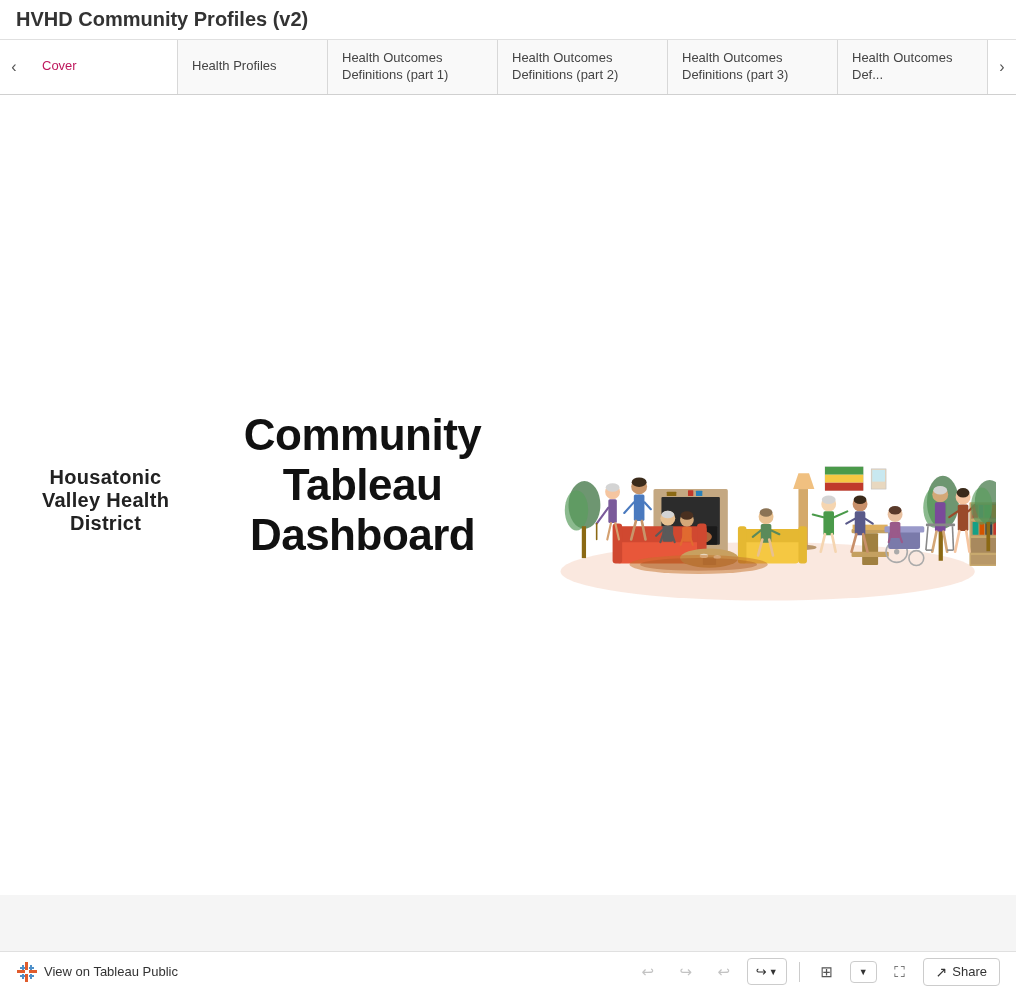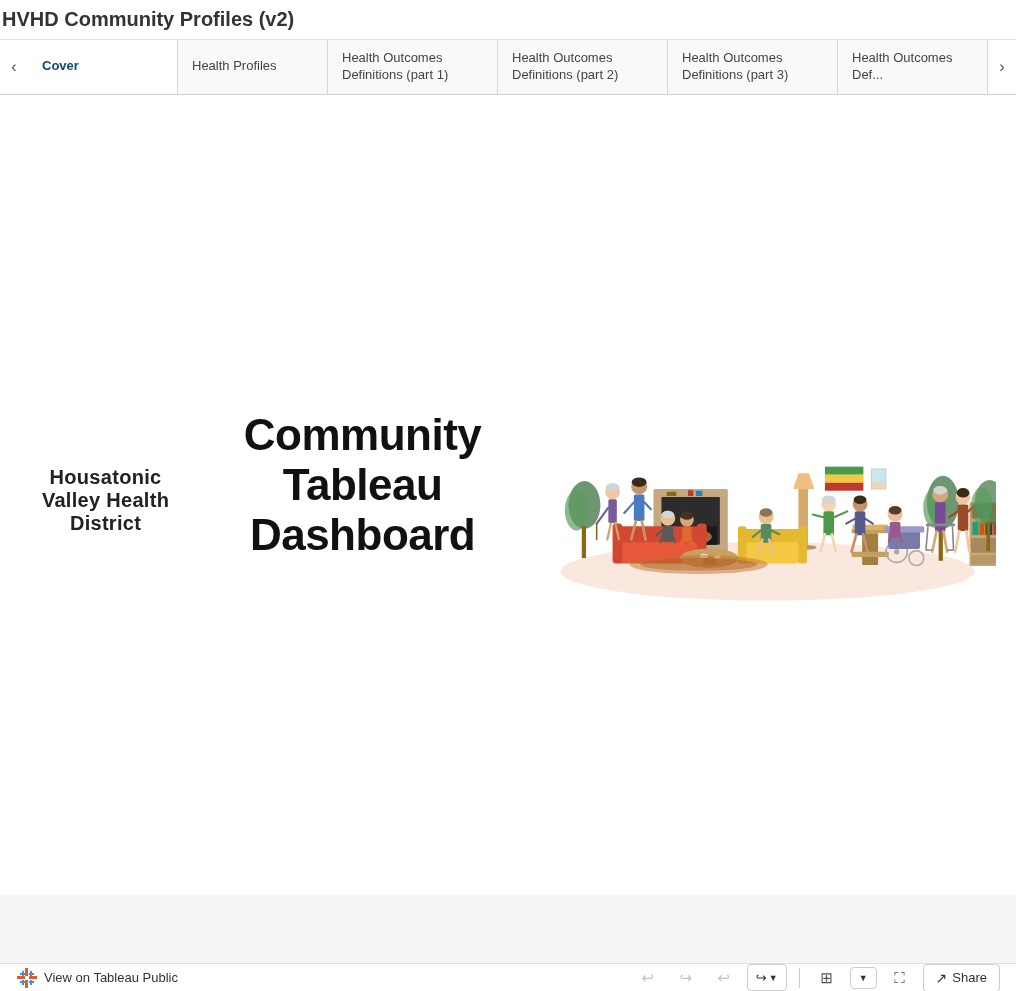--- a/index.html
+++ b/index.html
@@ -7,21 +7,21 @@
       font-family: -apple-system, BlinkMacSystemFont, 'Segoe UI', Arial, sans-serif;
       background: #f5f5f5;
       width: 1016px;
       min-height: 991px;
       overflow-x: hidden;
     }
 
     
     .top-bar {
       background: #fff;
-      padding: 8px 2px;
+      padding: 8px 16px;
       border-bottom: 1px solid #e0e0e0;
     }
     .page-title {
       font-size: 20px;
       font-weight: 600;
       color: #333;
     }
 
     
     .tabs-container {
@@ -58,22 +58,22 @@
       color: #444;
       cursor: pointer;
       border-right: 1px solid #d8d8d8;
       background: #f9f9f9;
       display: flex;
       align-items: center;
       line-height: 1.3;
     }
     .tab-item.active {
       background: #fff;
-      color: #0c4a6e;
-      font-weight: 700;
+      color: #be185d;
+      font-weight: 400;
     }
 
     
     .main-content {
       background: #fff;
       margin: 0;
       min-height: 800px;
       display: flex;
       flex-direction: row;
       align-items: center;
@@ -111,21 +111,21 @@
       width: 100%;
       height: 100%;
     }
 
     
     .bottom-toolbar {
       position: fixed;
       bottom: 0;
       left: 0;
       width: 1016px;
-      height: 28px;
+      height: 40px;
       background: #fff;
       border-top: 1px solid #e0e0e0;
       display: flex;
       align-items: center;
       padding: 0 16px;
       gap: 4px;
     }
     .toolbar-left {
       display: flex;
       align-items: center;

